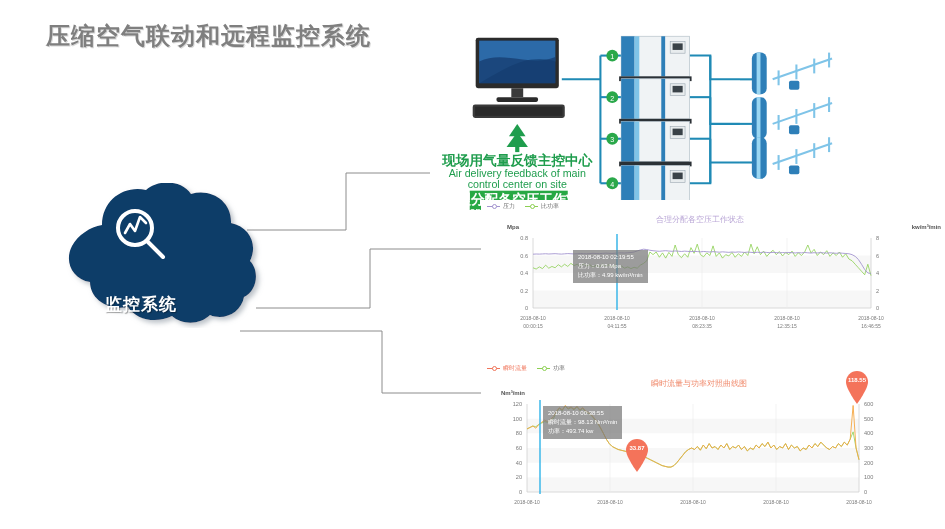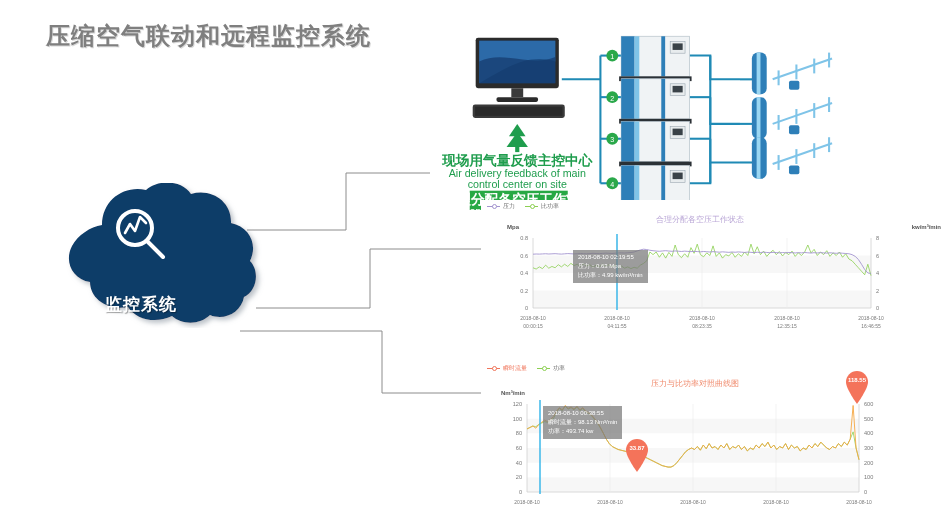--- a/index.html
+++ b/index.html
@@ -341,21 +341,21 @@
       <span class="legend-item">
         <span class="legend-mark" style="color:#f0755a;"></span>
         <span style="color:#f0755a">瞬时流量</span>
       </span>
       <span class="legend-item">
         <span class="legend-mark" style="color:#8ccf52;"></span>
         <span style="color:#6e6e6e">功率</span>
       </span>
     </div>
 
-    <div class="chart-title" style="left:170px;top:16px;color:#f08a6c;">压力与比功率对照曲线图</div>
+    <div class="chart-title" style="left:170px;top:16px;color:#f08a6c;">瞬时流量与功率对照曲线图</div>
 
     <div class="axis-unit" style="left:20px;top:28px;color:#555;">Nm³/min</div>
 
     <svg width="464" height="167" viewBox="0 0 464 167">
       <rect x="46" y="42" width="332" height="88" fill="#f7f7f7"></rect>
       <rect x="46" y="42" width="332" height="14.7" fill="#ffffff"></rect>
       <rect x="46" y="71.3" width="332" height="14.7" fill="#ffffff"></rect>
       <rect x="46" y="100.7" width="332" height="14.7" fill="#ffffff"></rect>
 
       <g stroke="#d0d0d0" stroke-width="0.8">

